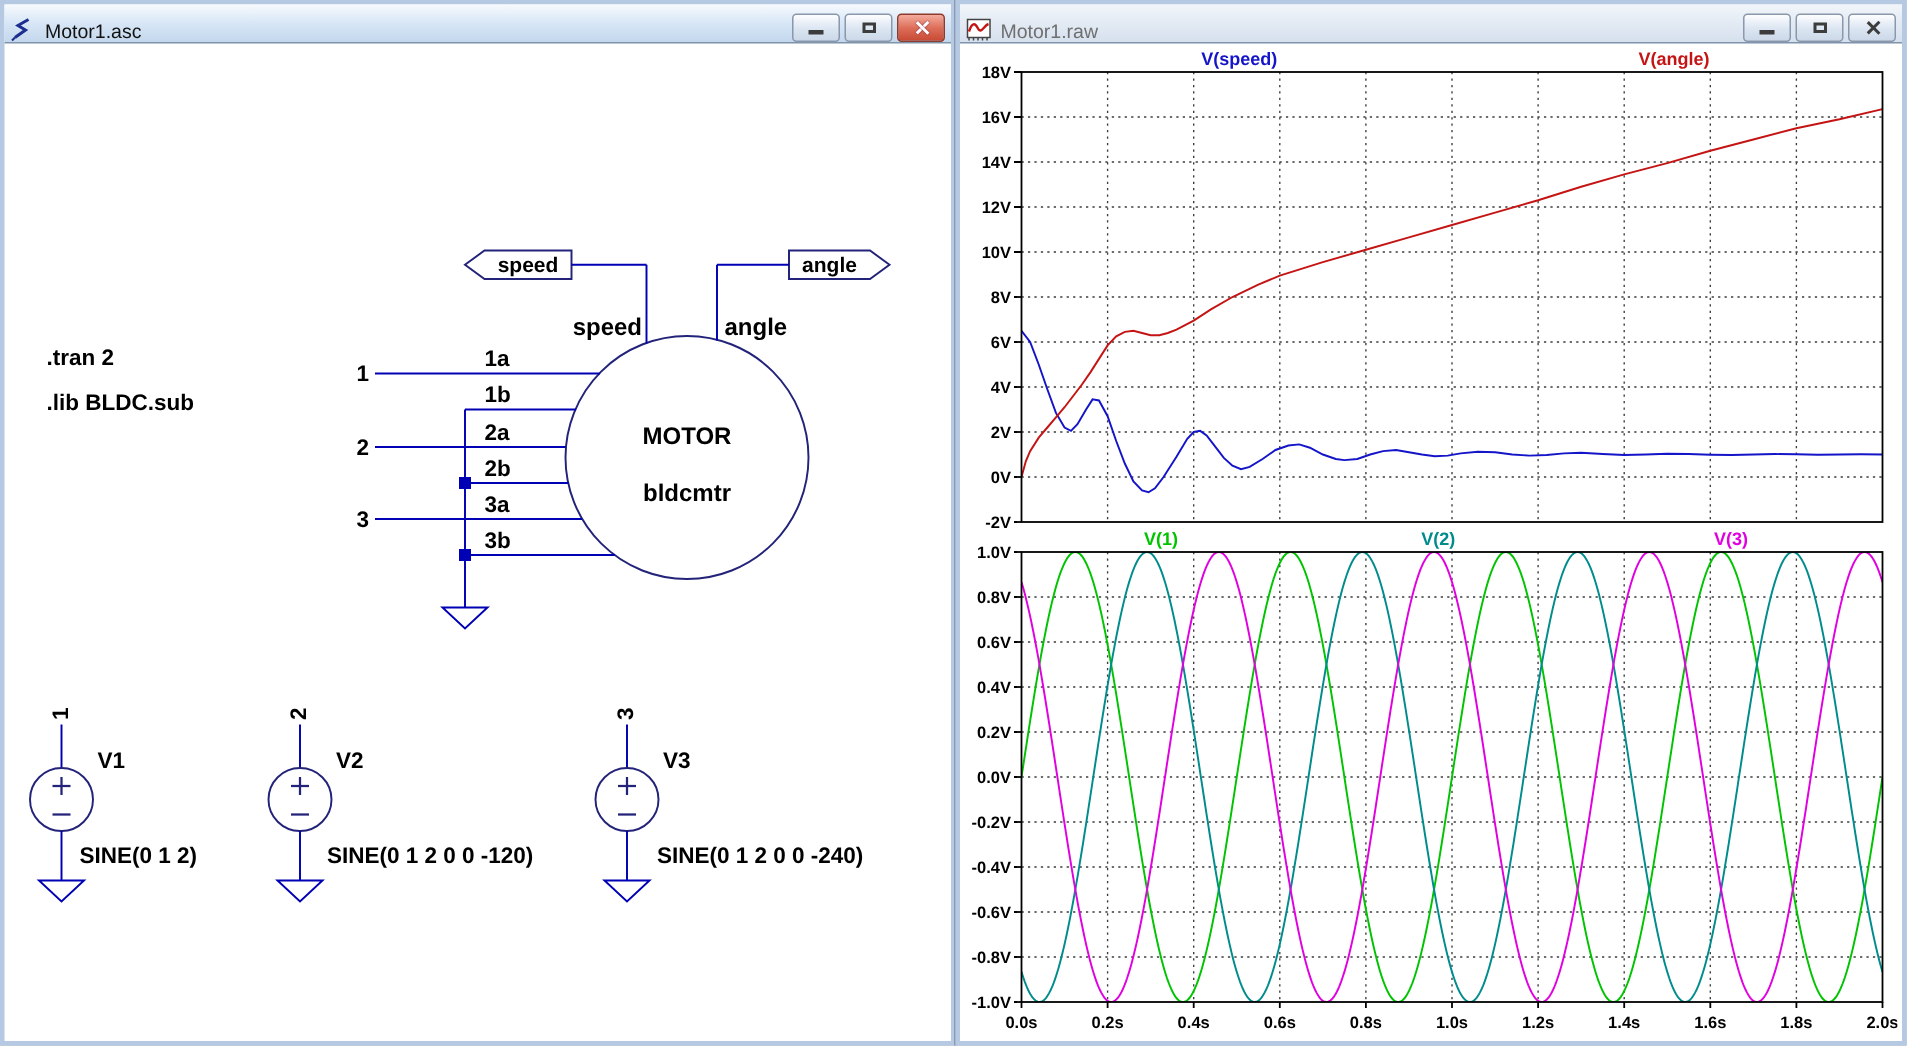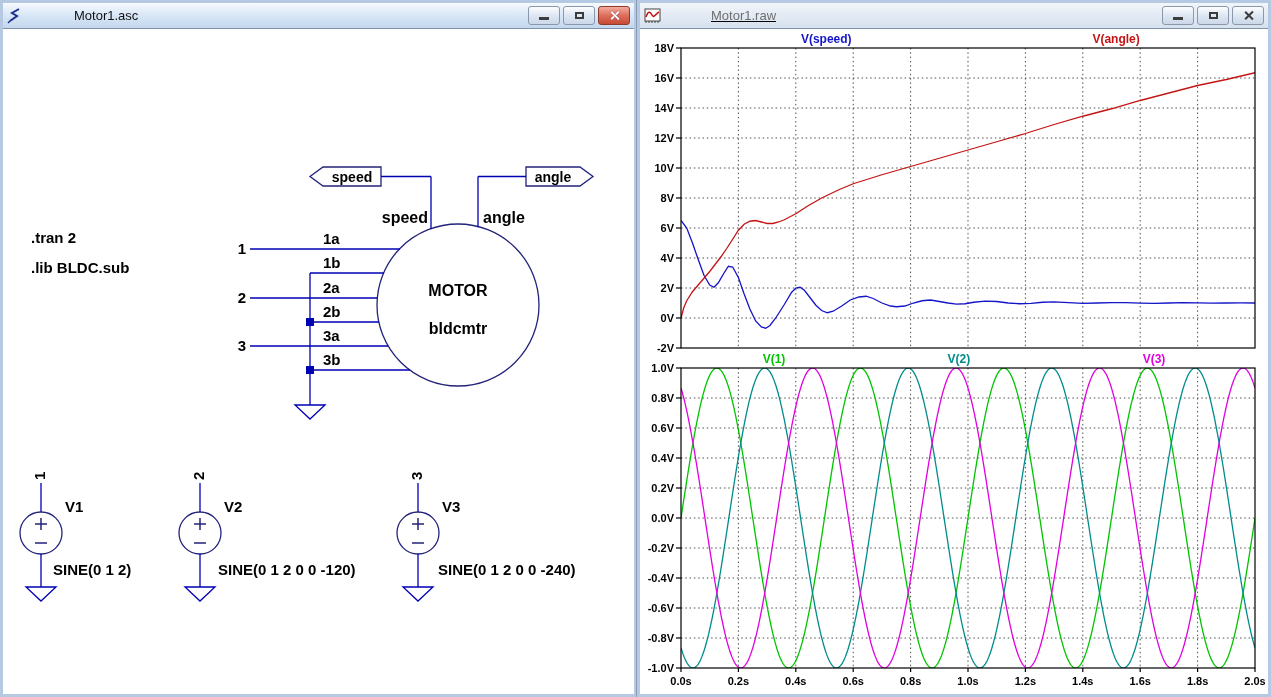--- a/index.html
+++ b/index.html
@@ -2,24 +2,24 @@
 <html><head>
 <meta charset="utf-8">
 <style>
   html,body{margin:0;padding:0;}
   body{width:1271px;height:697px;position:relative;background:#9eb6d4;
        font-family:"Liberation Sans",sans-serif;overflow:hidden;}
   .window{position:absolute;top:0;height:697px;box-sizing:border-box;
           border:3px solid #b5c9e2;outline:1px solid #8a9cb5;background:#fff;}
   .window.left{left:0;width:637px;}
   .window.right{left:637px;width:634px;}
-  .titlebar{height:25px;display:flex;align-items:center;padding:0 4px;
+  .titlebar{height:25px;display:flex;align-items:flex-end;padding:0 4px;
             border-bottom:1px solid #7f93ad;
-            background:linear-gradient(180deg,#f7fafd,#dae8f7 45%,#c3d7ed);gap:44px;}
-  .titlebar.inactive{background:linear-gradient(180deg,#f2f6fa,#e4ebf4 45%,#d6e1ee);text-decoration:underline;}
+            background:linear-gradient(180deg,#f7fafd,#dae8f7 45%,#c3d7ed);}
+  .titlebar.inactive{background:linear-gradient(180deg,#f2f6fa,#e4ebf4 45%,#d6e1ee);}
   .title-text{font-size:13px;color:#111;margin-left:6px;flex:1;
               white-space:nowrap;overflow:hidden;}
   .titlebar.inactive .title-text{color:#6f6f6f;}
   .win-buttons{display:flex;}
   .win-btn{width:30px;height:17px;margin-left:3px;border:1px solid #8a98ac;border-radius:3px;
            background:linear-gradient(180deg,#fdfdfe,#dde7f3 50%,#ccd8e8);
            display:flex;align-items:center;justify-content:center;position:relative;}
   .win-btn.close-active{background:linear-gradient(180deg,#f4ab9e,#dd6f5a 50%,#c84a35);
            border-color:#8f3b2c;}
   .glyph-min{width:10px;height:3px;background:#3c3c3c;margin-top:6px;}

